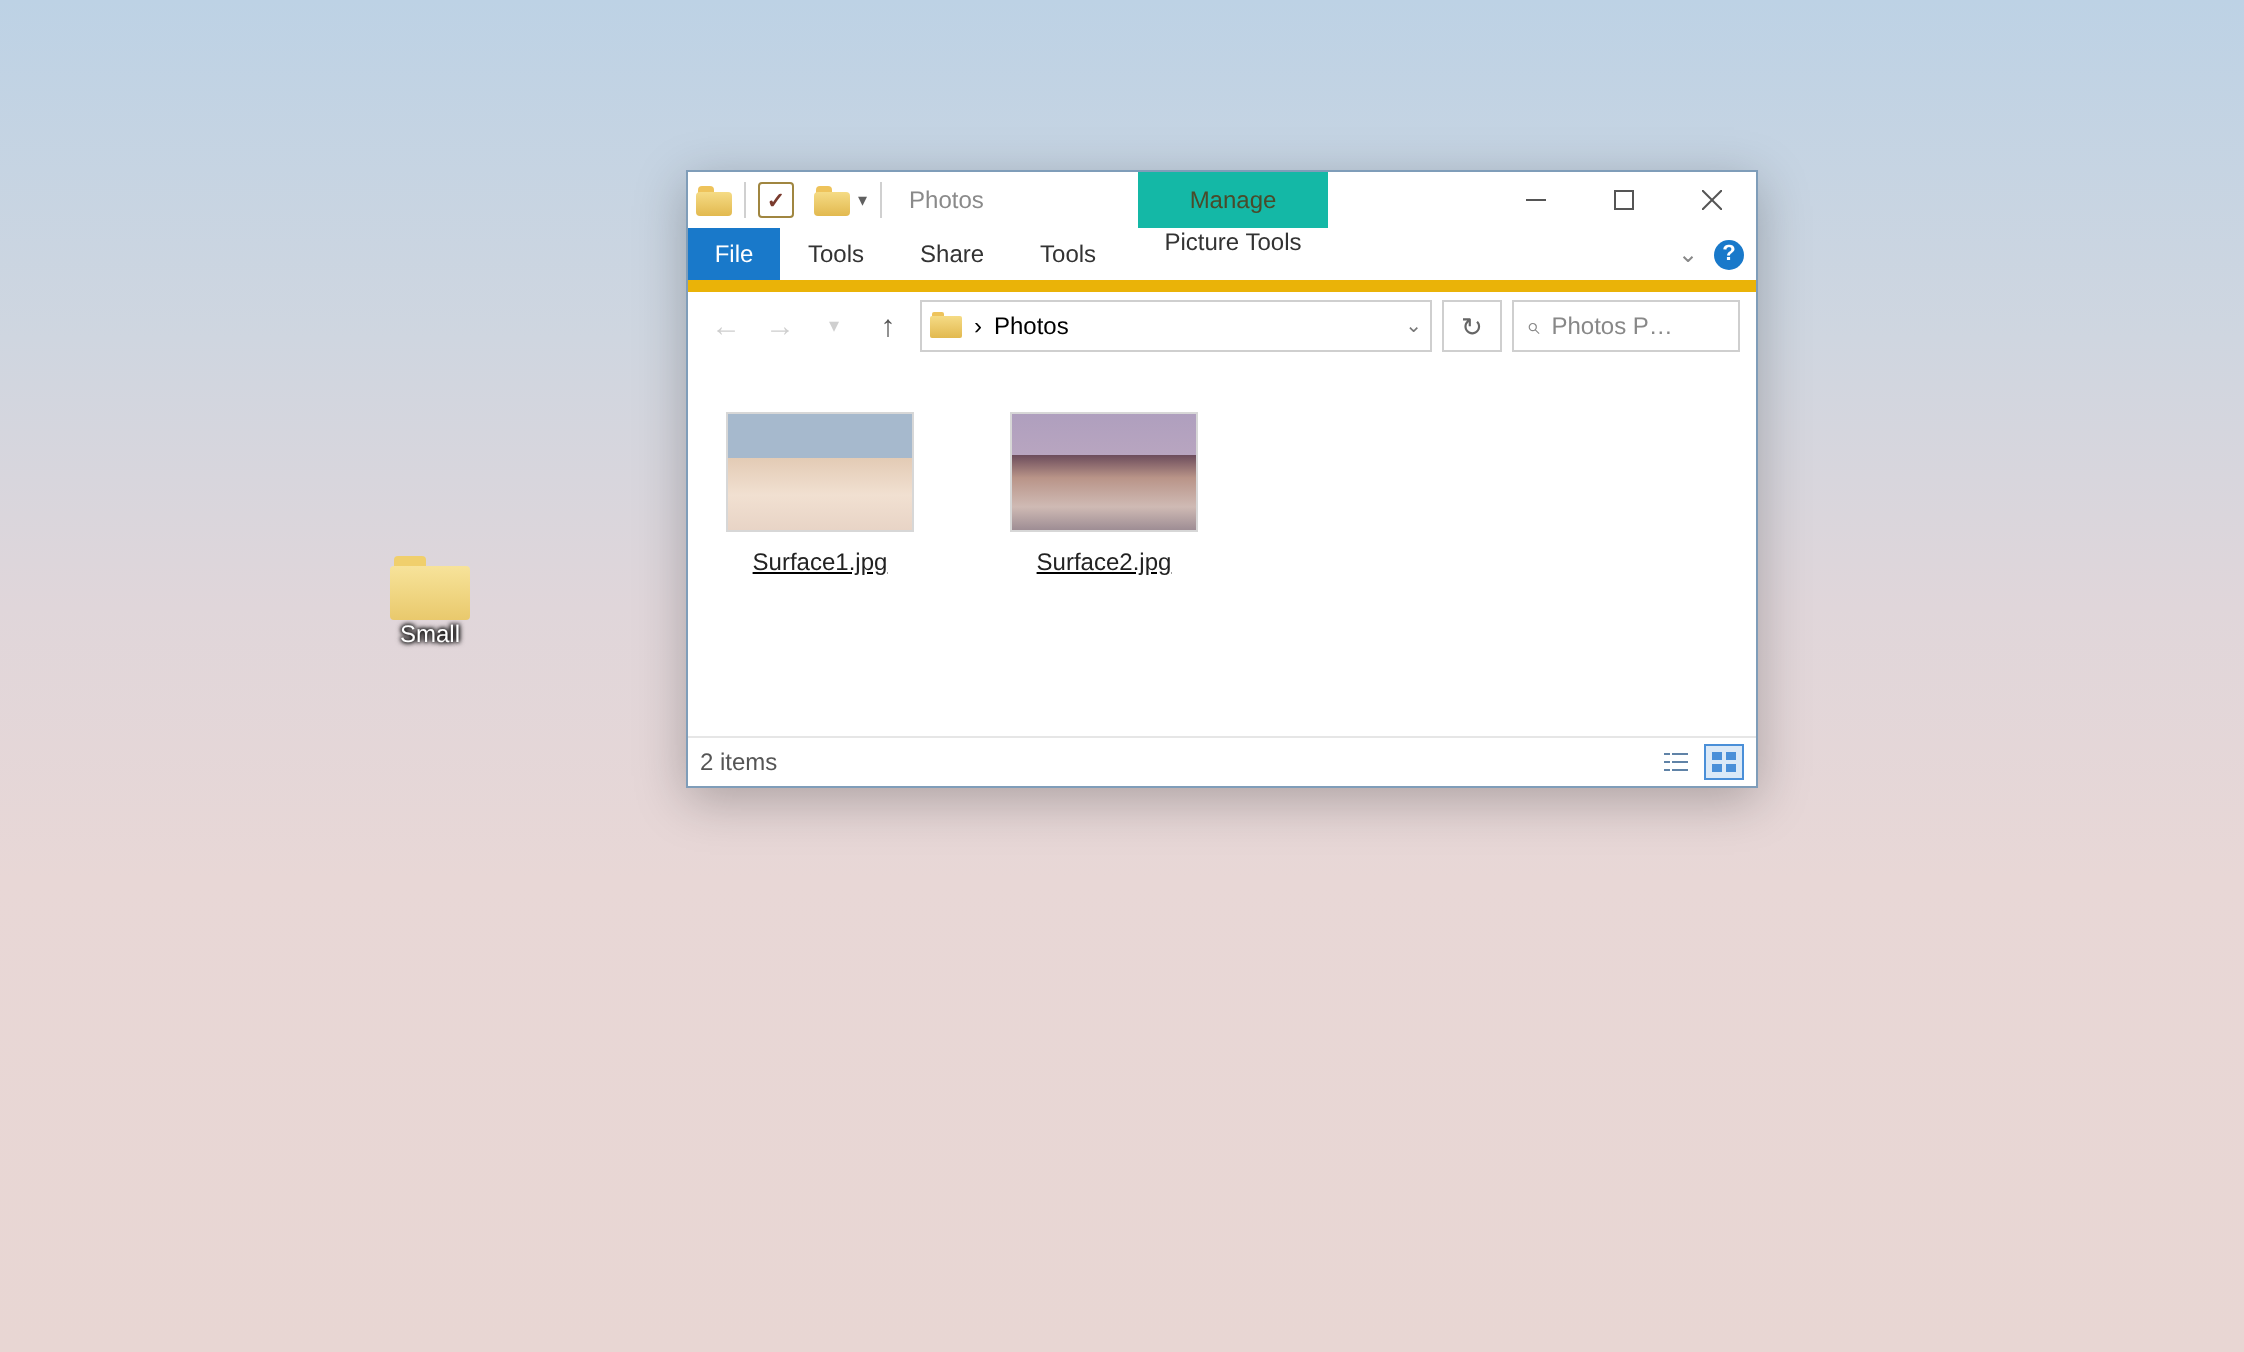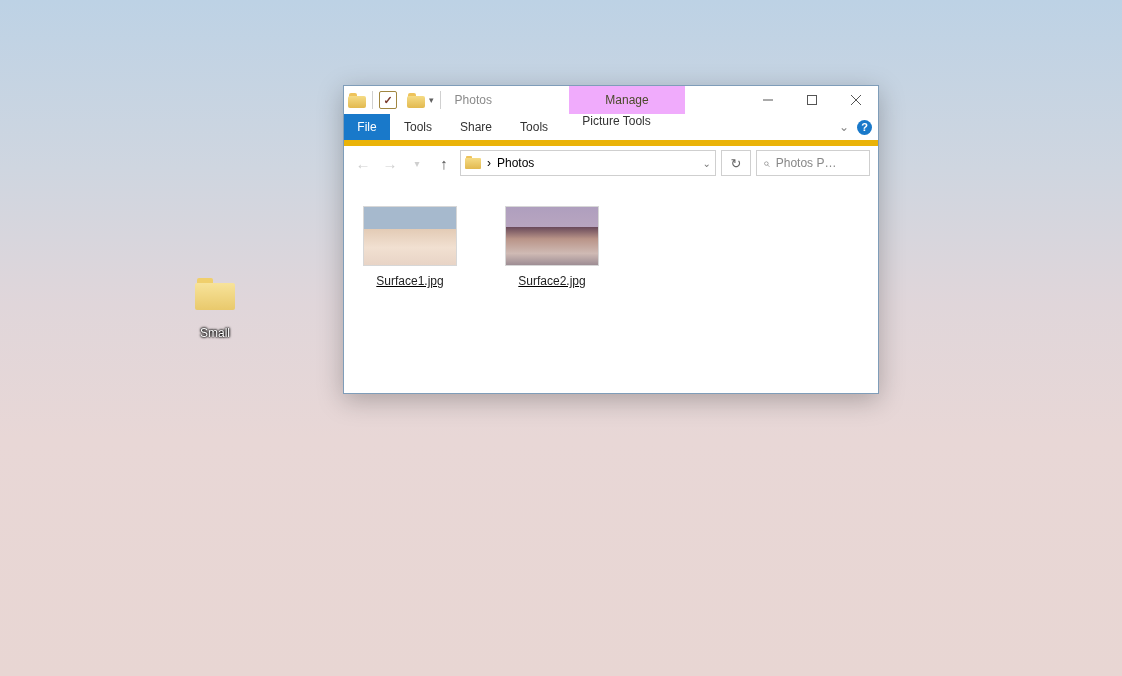--- a/index.html
+++ b/index.html
@@ -11,43 +11,43 @@
       radial-gradient(ellipse 1400px 700px at 900px 1000px,#b9a693 0%,#b9a693 35%,transparent 36%),
       linear-gradient(to bottom,#bdd2e5 0%,#cfd6e0 25%,#e0d6da 45%,#e8d7d6 65%,#e8d6d3 100%);
   }
   
   .desk-icon{
     position:absolute;left:182px;top:278px;width:66px;
     display:flex;flex-direction:column;align-items:center;
     cursor:pointer;font-size:12px;color:#fff;
   }
   .desk-icon .label{
-    margin-top:16px;text-shadow:0 0 2px #000,0 0 2px #000,0 0 3px #000;
+    margin-top:0;text-shadow:0 0 2px #000,0 0 2px #000,0 0 3px #000;
   }
   .folder-big{position:relative;width:40px;height:32px;}
   .folder-big .tab{position:absolute;top:0;left:2px;width:16px;height:6px;background:#f0cf6c;border-radius:2px 2px 0 0;}
   .folder-big .body{position:absolute;top:5px;left:0;width:40px;height:27px;background:linear-gradient(#f7e39a,#e9c96c);border-radius:2px;}
   
   .explorer{
     position:absolute;left:343px;top:85px;width:534px;height:307px;
     background:#fff;border:1px solid #7f9db9;
     box-shadow:0 6px 24px rgba(0,0,0,.25);
     display:flex;flex-direction:column;
   }
   .titlebar{height:28px;background:#fff;display:flex;align-items:center;position:relative;font-size:12px;}
   .ticon{width:18px;height:18px;margin-left:4px;position:relative;}
   .ticon-folder .t{position:absolute;top:2px;left:1px;width:8px;height:4px;background:#eec35b;border-radius:2px 2px 0 0;}
   .ticon-folder .b{position:absolute;top:5px;left:0;width:18px;height:12px;background:linear-gradient(#f5db85,#e2b94f);border-radius:2px;}
   .divider{width:1px;height:18px;background:#d0d0d0;margin:0 6px;}
   .qat-check{width:16px;height:16px;border:1px solid #a08640;border-radius:2px;display:flex;align-items:center;justify-content:center;color:#7a3b2e;font-size:11px;font-weight:bold;}
   .caret{font-size:9px;color:#606060;margin-left:4px;}
   .title-text{color:#8a8a8a;margin-left:8px;}
   .ctx-tab{
-    position:absolute;left:225px;top:0;width:116px;height:28px;
-    background:#f0abfc;color:#4a4a2a;font-size:12px;
+    position:absolute;left:225px;top:0;width:95px;height:28px;
+    background:#14b8a6;color:#4a4a2a;font-size:12px;
     display:flex;align-items:center;justify-content:center;
   }
   .win-btns{position:absolute;right:0;top:0;height:28px;display:flex;}
   .win-btn{width:44px;height:28px;display:flex;align-items:center;justify-content:center;color:#555;font-size:13px;}
   
   .ribbon{height:26px;border-bottom:6px solid #eab308;display:flex;align-items:stretch;font-size:12px;position:relative;}
   .tab-file{background:#1979CA;color:#fff;width:46px;display:flex;align-items:center;justify-content:center;}
   .rtab{padding:0 14px;display:flex;align-items:center;color:#333;}
   .rtab.context{position:absolute;left:225px;width:95px;justify-content:center;padding:0;}
   .rib-right{position:absolute;right:6px;top:0;height:26px;display:flex;align-items:center;gap:8px;}
@@ -177,15 +177,38 @@
       <div class="item">
         <div class="thumb s1"></div>
         <div class="fname">Surface1.jpg</div>
       </div>
       <div class="item">
         <div class="thumb s2"></div>
         <div class="fname">Surface2.jpg</div>
       </div>
     </div>
 
+    <div class="status">
+      <span>2 items</span>
+      <div class="view-icons">
+        <div class="vicon">
+          <svg width="12" height="10">
+            <line x1="0" y1="1" x2="3" y2="1" stroke="#6083a7"></line>
+              <line x1="4" y1="1" x2="12" y2="1" stroke="#6083a7"></line>
+            <line x1="0" y1="5" x2="3" y2="5" stroke="#6083a7"></line>
+              <line x1="4" y1="5" x2="12" y2="5" stroke="#6083a7"></line>
+            <line x1="0" y1="9" x2="3" y2="9" stroke="#6083a7"></line>
+              <line x1="4" y1="9" x2="12" y2="9" stroke="#6083a7"></line>
+          </svg>
+        </div>
+        <div class="vicon active">
+          <svg width="12" height="10">
+            <rect x="0" y="0" width="5" height="4" fill="#4a8fd8"></rect>
+              <rect x="7" y="0" width="5" height="4" fill="#4a8fd8"></rect>
+            <rect x="0" y="6" width="5" height="4" fill="#4a8fd8"></rect>
+              <rect x="7" y="6" width="5" height="4" fill="#4a8fd8"></rect>
+          </svg>
+        </div>
+      </div>
+    </div>
 
   </div>
 </div>
 
 </body></html>

